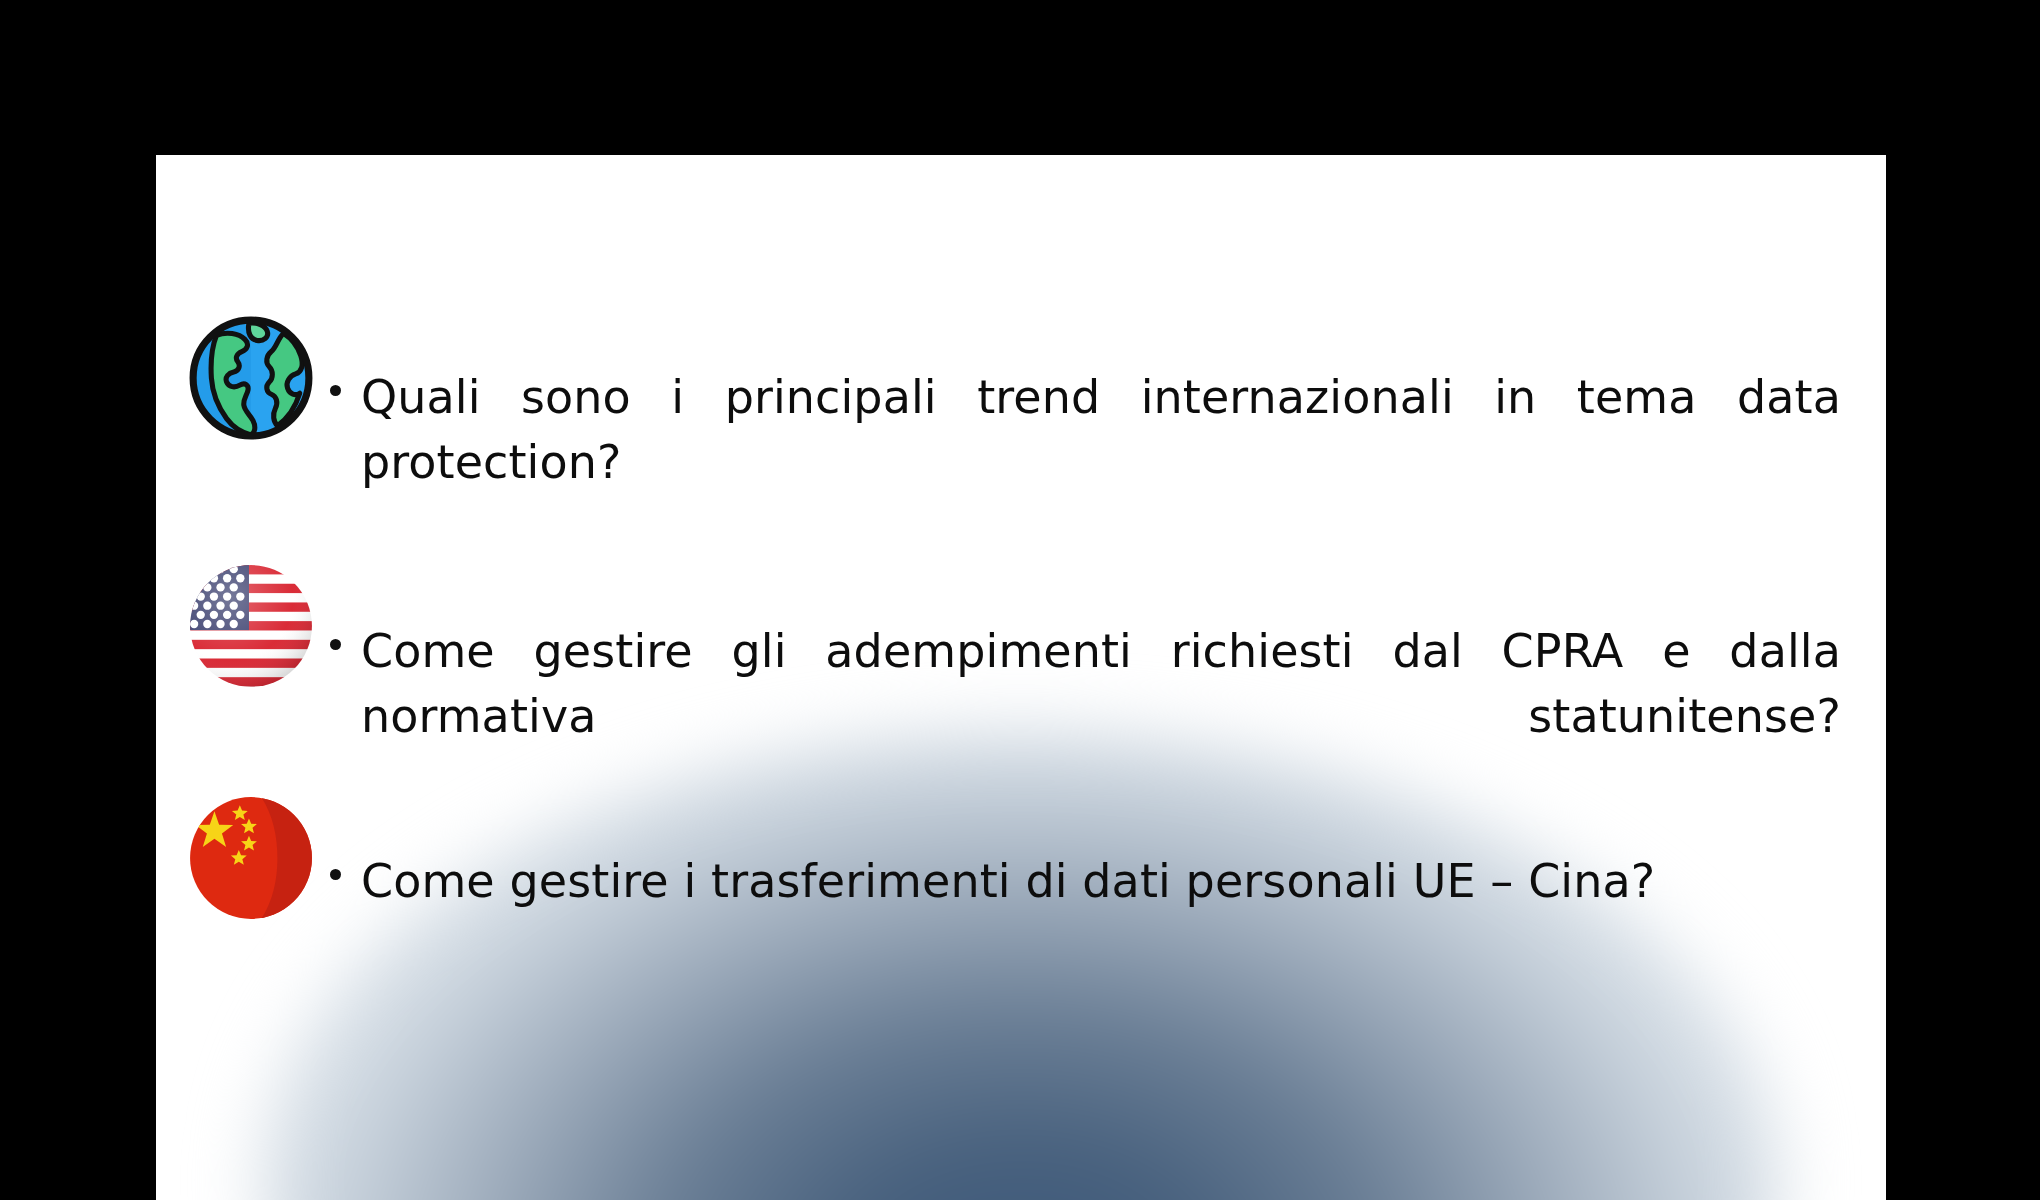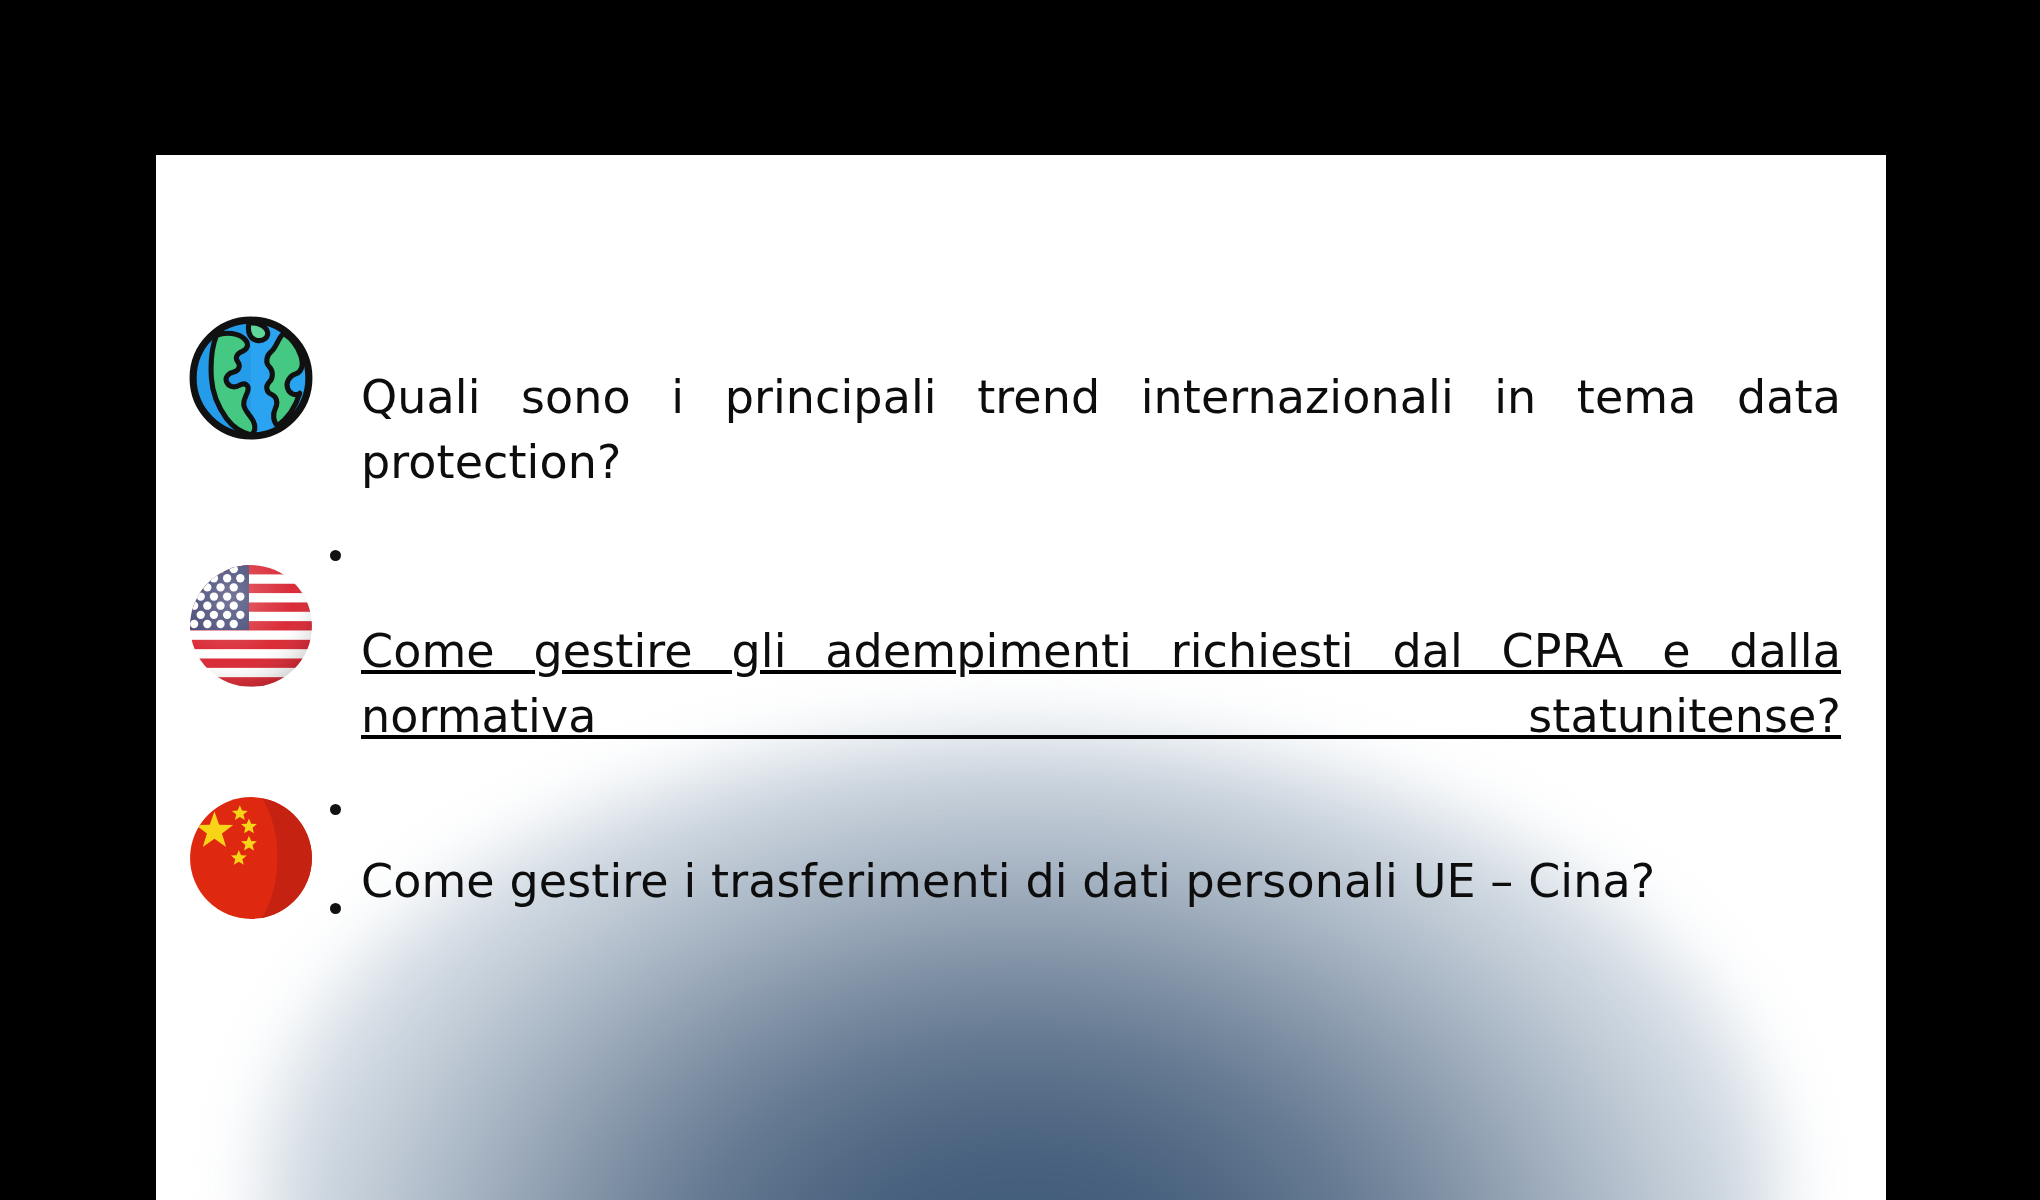--- a/index.html
+++ b/index.html
@@ -58,38 +58,38 @@
   }
 
   .bullet-row {
     position: absolute;
     display: flex;
     align-items: flex-start;
     left: 30px;
     width: 1690px;
   }
   .bullet-row.row-0 { top: 148px; }
-  .bullet-row.row-1 { top: 398px; text-decoration: underline; }
+  .bullet-row.row-1 { top: 398px; }
   .bullet-row.row-2 { top: 628px; }
 
   .emoji-slot {
     width: 130px;
     min-width: 130px;
     height: 130px;
     position: relative;
     flex: 0 0 130px;
   }
   .bullet-row.row-0 .emoji-slot { margin-top: 10px; }
   .bullet-row.row-1 .emoji-slot { margin-top: 8px; }
   .bullet-row.row-2 .emoji-slot { margin-top: 10px; }
 
   .text-block {
     flex: 1 1 auto;
     display: flex;
-    align-items: flex-end;
+    align-items: flex-start;
     padding-left: 14px;
   }
   .bullet-row.row-0 .text-block { padding-top: 62px; }
   .bullet-row.row-1 .text-block { padding-top: 66px; }
   .bullet-row.row-2 .text-block { padding-top: 66px; }
 
   .bullet-dot {
     width: 11px;
     height: 11px;
     border-radius: 50%;

